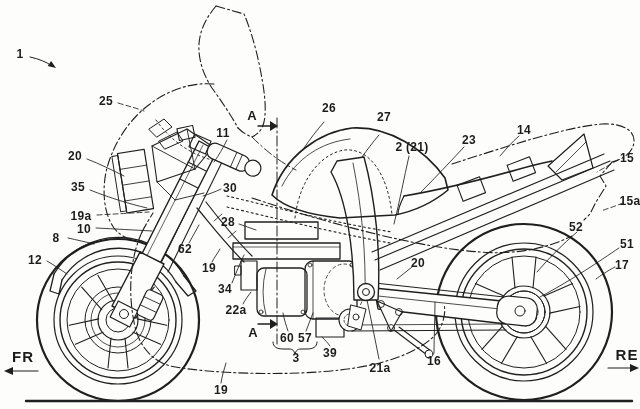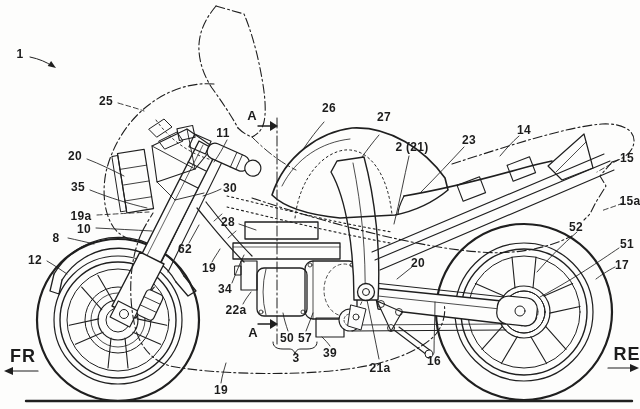--- a/index.html
+++ b/index.html
@@ -7,21 +7,21 @@
     position:relative;width:640px;height:409px;background:#fdfdfc;overflow:hidden;
     font-family:"Liberation Sans", sans-serif;
   }
   .stage svg{position:absolute;left:0;top:0;}
   .ref{
     position:absolute;transform:translate(-50%,-50%);
     font-size:12px;font-weight:600;color:#1c1c1c;letter-spacing:.3px;
     white-space:nowrap;line-height:1;user-select:none;
   }
   .ref.sec{font-size:13px;font-weight:700;}
-  .ref.dir{font-size:18px;font-weight:700;letter-spacing:1px;}
+  .ref.dir{font-size:15px;font-weight:700;letter-spacing:1px;}
 </style>
 </head>
 <body>
 
 <div class="stage">
 
 <svg width="640" height="409" viewBox="0 0 640 409">
   <defs>
     <g id="rspoke" stroke="#1f1f1f" stroke-width="1.1" fill="none">
       <path d="M515,288 L512,257"></path>
@@ -298,21 +298,21 @@
 <span class="ref" style="left:627px;top:158px">15</span>
 <span class="ref" style="left:630px;top:201px">15a</span>
 <span class="ref" style="left:576px;top:227px">52</span>
 <span class="ref" style="left:627px;top:244px">51</span>
 <span class="ref" style="left:622px;top:265px">17</span>
 <span class="ref" style="left:185px;top:249px">62</span>
 <span class="ref" style="left:209px;top:268px">19</span>
 <span class="ref" style="left:228px;top:222px">28</span>
 <span class="ref" style="left:225px;top:289px">34</span>
 <span class="ref" style="left:236px;top:310px">22a</span>
-<span class="ref" style="left:287px;top:338px">50</span>
+<span class="ref" style="left:287px;top:338px">60</span>
 <span class="ref" style="left:305px;top:338px">57</span>
 <span class="ref" style="left:296px;top:358px">3</span>
 <span class="ref" style="left:330px;top:353px">39</span>
 <span class="ref" style="left:380px;top:368px">21a</span>
 <span class="ref" style="left:434px;top:361px">16</span>
 <span class="ref" style="left:418px;top:263px">20</span>
 <span class="ref" style="left:221px;top:390px">19</span>
 <span class="ref sec" style="left:252px;top:115px">A</span>
 <span class="ref sec" style="left:253px;top:332px">A</span>
 <span class="ref dir" style="left:23px;top:356px">FR</span>

